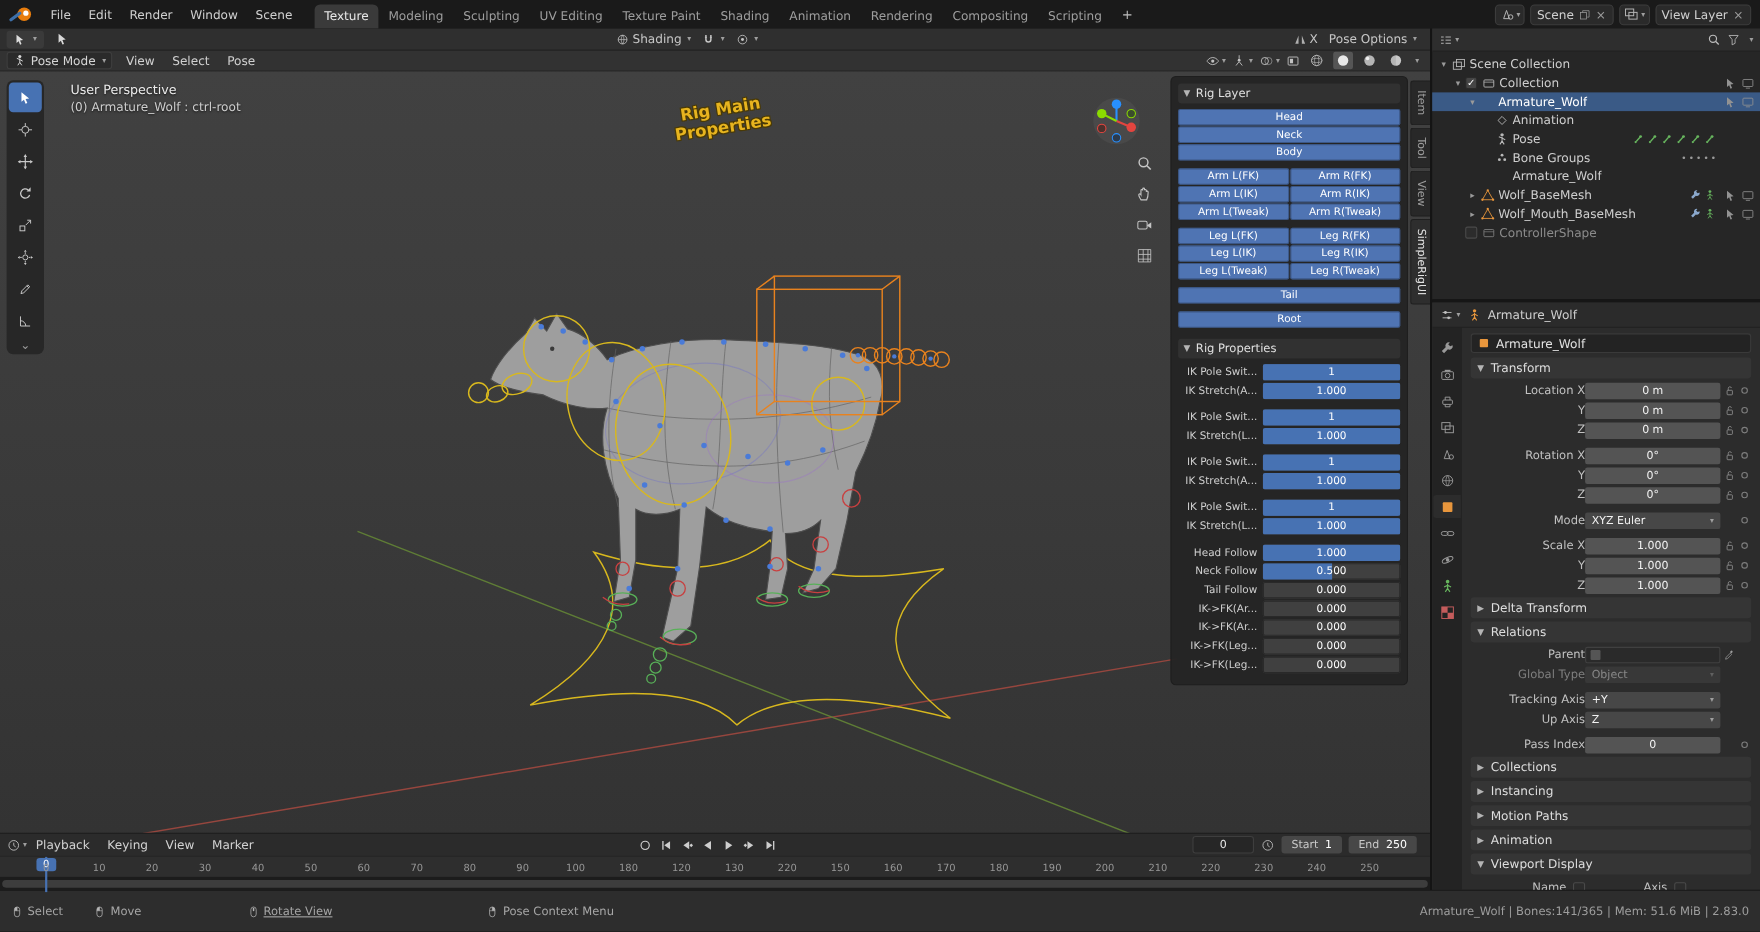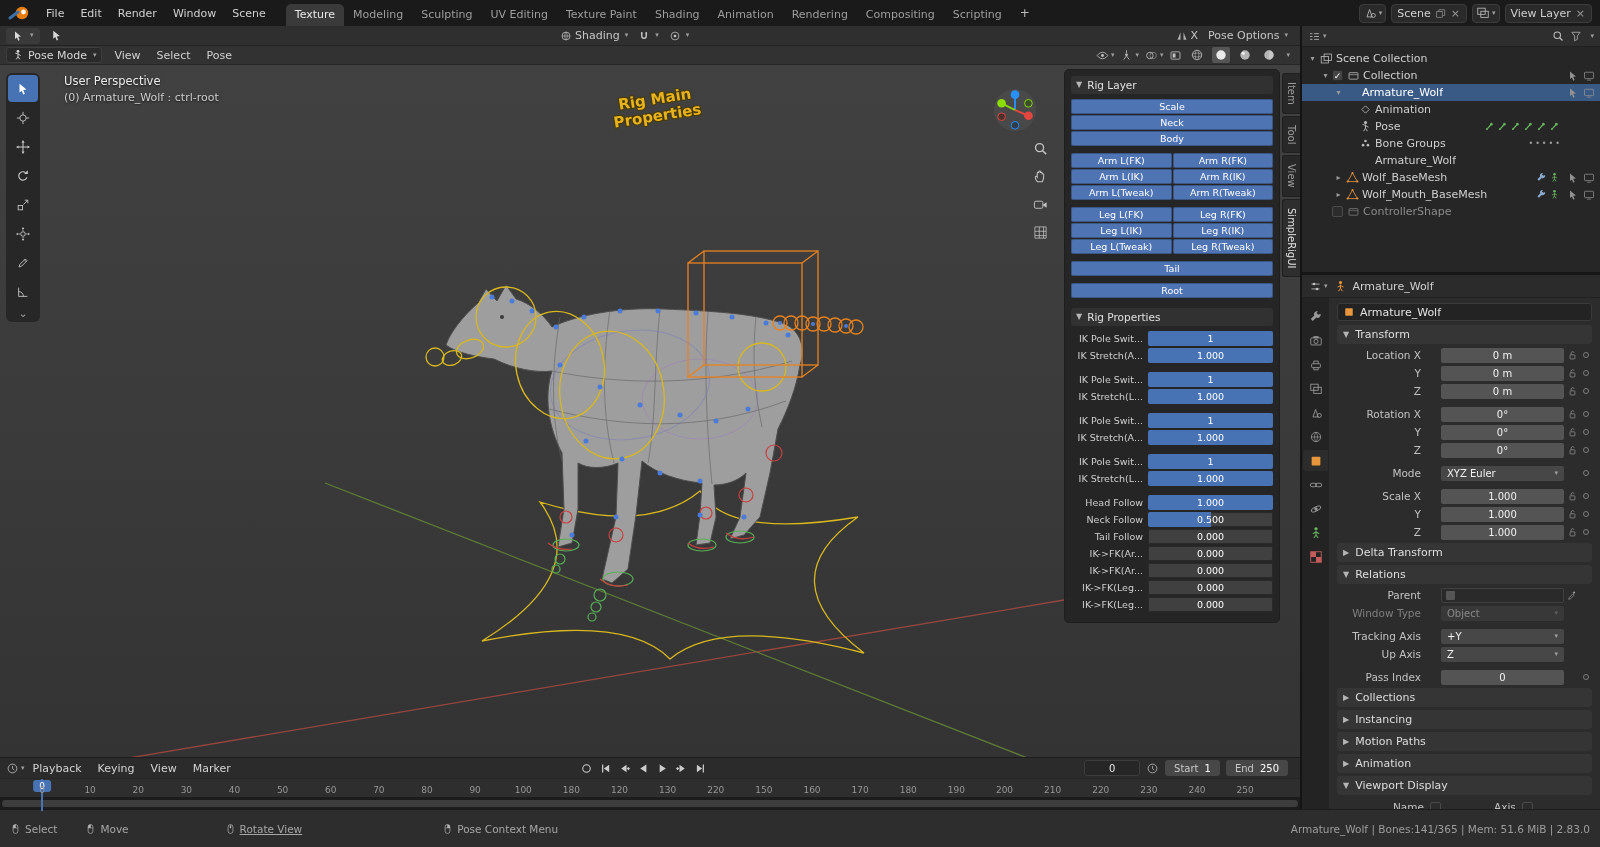--- a/index.html
+++ b/index.html
@@ -116,21 +116,21 @@
   .props-body{flex:1;display:flex;overflow:hidden;}
   #props-tabs{width:27px;background:#232323;display:flex;flex-direction:column;align-items:center;padding-top:8px;gap:3px;flex:0 0 auto;}
   .ptab{width:25px;height:21px;display:flex;align-items:center;justify-content:center;color:#999;border-radius:3px 0 0 3px;}
   .ptab .icon{width:14px;height:14px;}
   .ptab.active{background:#2c2c2c;}
   #props-main{flex:1;padding:5px 8px 0;overflow:hidden;}
   .obj-name-row{display:flex;align-items:center;gap:5px;background:#232323;border:1px solid #3a3a3a;border-radius:3px;height:18px;padding:0 5px;margin-bottom:4px;color:#e2e2e2;}
   .panel-h{display:flex;align-items:center;gap:6px;height:19px;background:#353535;border-radius:3px;margin:3px 0;padding:0 6px;font-size:11px;color:#dedede;}
   .prow{display:flex;align-items:center;height:16px;margin:2px 0;}
   .prow.gap{margin-top:7px;}
-  .plabel{width:104px;text-align:right;padding-right:20px;color:#c2c2c2;font-size:10.5px;white-space:nowrap;flex:0 0 auto;}
+  .plabel{width:104px;text-align:right;padding-right:0;color:#c2c2c2;font-size:10.5px;white-space:nowrap;flex:0 0 auto;}
   .plabel.dis{color:#7f7f7f;}
   .pfield{flex:1;height:15px;background:#545454;border-radius:2px;display:flex;align-items:center;justify-content:center;font-size:10px;color:#f2f2f2;overflow:hidden;}
   .pfield.drop{background:#474747;justify-content:space-between;padding:0 6px;}
   .pfield.dis{opacity:.45;}
   .pfield.objfield{background:#2a2a2a;border:1px solid #404040;justify-content:flex-start;padding:0 4px;gap:4px;}
   .lockw{width:16px;display:flex;justify-content:center;color:#9c9c9c;flex:0 0 auto;}
   .lockw .icon{width:11px;height:11px;}
   .dotw{width:12px;display:flex;justify-content:center;flex:0 0 auto;}
   .deco-dot{width:6px;height:6px;border-radius:50%;border:1.4px solid #7e7e7e;}
   .vd-row{display:flex;align-items:center;gap:50px;padding-left:56px;height:18px;margin-top:3px;}
@@ -593,21 +593,21 @@
             <div class="side-tab active">SimpleRigUI</div>
           </div>
 
         <div id="rig-panel">
           <div class="panel-header">
             <span class="caret">▼</span>
             <span>Rig Layer</span>
           </div>
           <div id="rig-layer-rows">
               <div class="rig-row">
-                <div class="rig-btn">Scale</div>
+                <div class="rig-btn">Head</div>
               </div>
               <div class="rig-row">
                 <div class="rig-btn">Neck</div>
               </div>
               <div class="rig-row">
                 <div class="rig-btn">Body</div>
               </div>
               <div class="rig-row grp">
                 <div class="rig-btn">Arm L(FK)</div>
                 <div class="rig-btn">Arm R(FK)</div>
@@ -1429,21 +1429,21 @@
                     <span class="icon">
                       <svg viewBox="0 0 16 16">
                         <path d="M2.5 13.5l.8-2.6 5.4-5.4 1.8 1.8-5.4 5.4z" fill="none" stroke="currentColor"></path>
                         <path d="M8.2 4l1.6-1.6a1.3 1.3 0 0 1 1.8 1.8L10 5.8z" fill="currentColor"></path>
                       </svg>
                     </span>
                   </span>
                   <span class="dotw"></span>
                 </div>
                 <div class="prow">
-                  <span class="plabel dis">Window Type</span>
+                  <span class="plabel dis">Global Type</span>
                   <span class="pfield drop dis">
                     <span>Object</span>
                     <span class="chev">▾</span>
                   </span>
                   <span class="lockw"></span>
                   <span class="dotw"></span>
                 </div>
                 <div class="prow gap">
                   <span class="plabel">Tracking Axis</span>
                   <span class="pfield drop">

